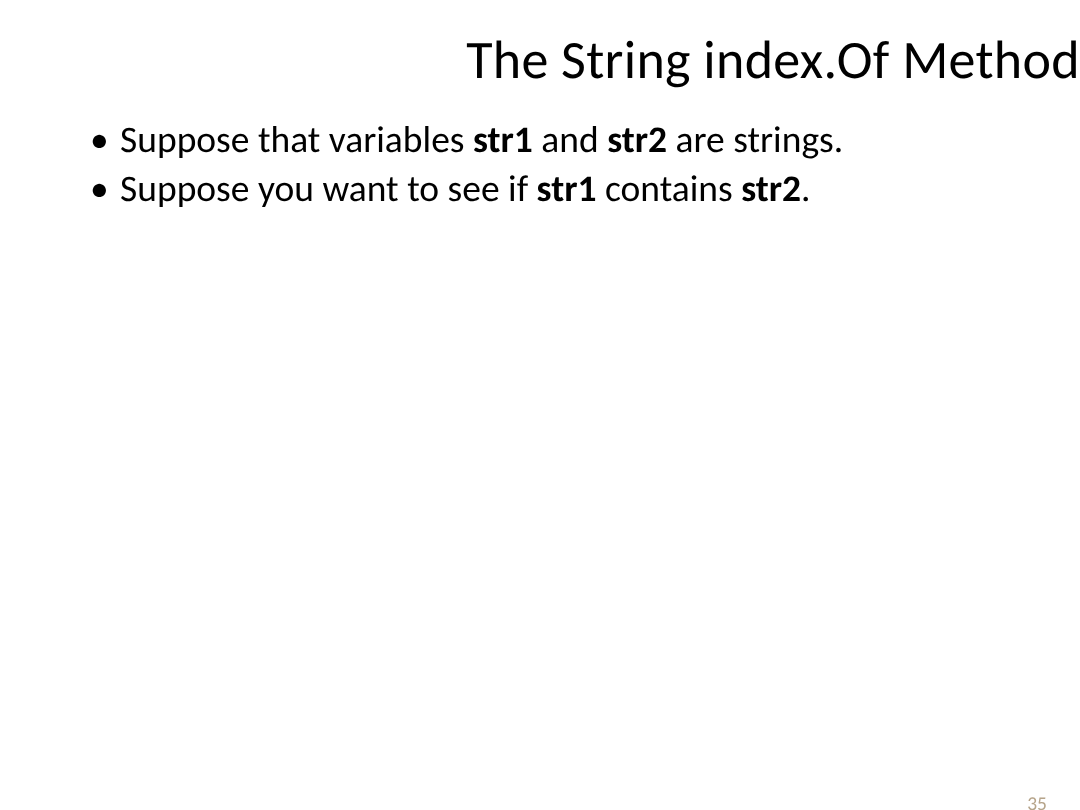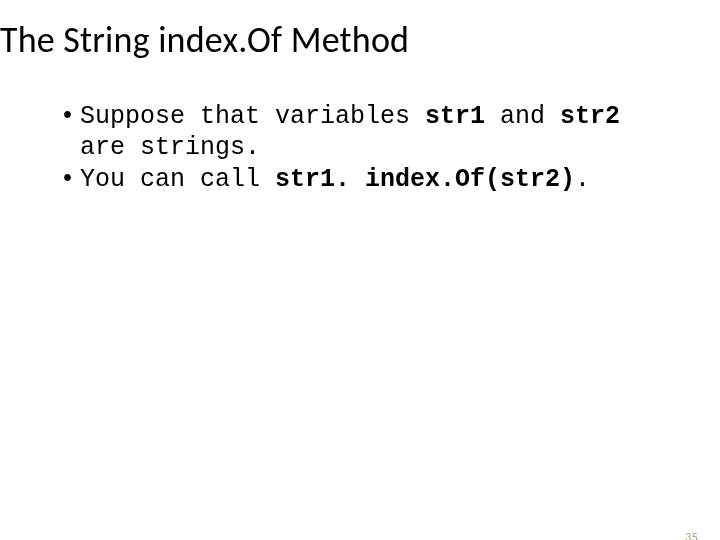--- a/index.html
+++ b/index.html
@@ -13,42 +13,41 @@
     position: relative;
     overflow: hidden;
   }
   .slide {
     width: 720px;
     height: 540px;
     position: relative;
     box-sizing: border-box;
   }
   .title {
-    text-align: left;
+    text-align: right;
     font-size: 36px;
     font-weight: 400;
     margin-top: 18px;
-    margin-bottom: 40px;
+    margin-bottom: 16px;
     letter-spacing: 0.2px;
   }
   .content {
     padding: 0 48px 0 60px;
   }
   ul.bullets {
     list-style: none;
     margin: 0;
     padding: 0;
   }
   ul.bullets > li {
     position: relative;
     font-size: 25px;
     line-height: 1.22;
     padding-left: 20px;
     margin: 0 0 2px 0;
-    font-family: Liberation Mono, monospace;
   }
   ul.bullets > li::before {
     content: "•";
     position: absolute;
     left: 0;
     top: 0;
     font-size: 25px;
     line-height: 1.22;
   }
   .b { font-weight: 700; }
@@ -65,18 +64,18 @@
 
 <div class="slide">
 
   <div class="title">
     <span>The String </span><span class="">index.Of</span><span> Method</span>
   </div>
 
   <div class="content">
     <ul class="bullets" id="bullet-list">
         <li><span>Suppose that variables </span><span class="b">str1</span><span> and </span><span class="b">str2</span><span> are strings.</span></li>
-        <li><span>You can call </span><span class="b">str1. index.Of(str2)</span><span>.</span></li>
+        <li><span>Suppose you want to see if </span><span class="b">str1</span><span> contains </span><span class="b">str2</span><span>.</span></li>
       </ul>
   </div>
 
   <div class="pagenum">35</div>
 </div>
 
 </body></html>

